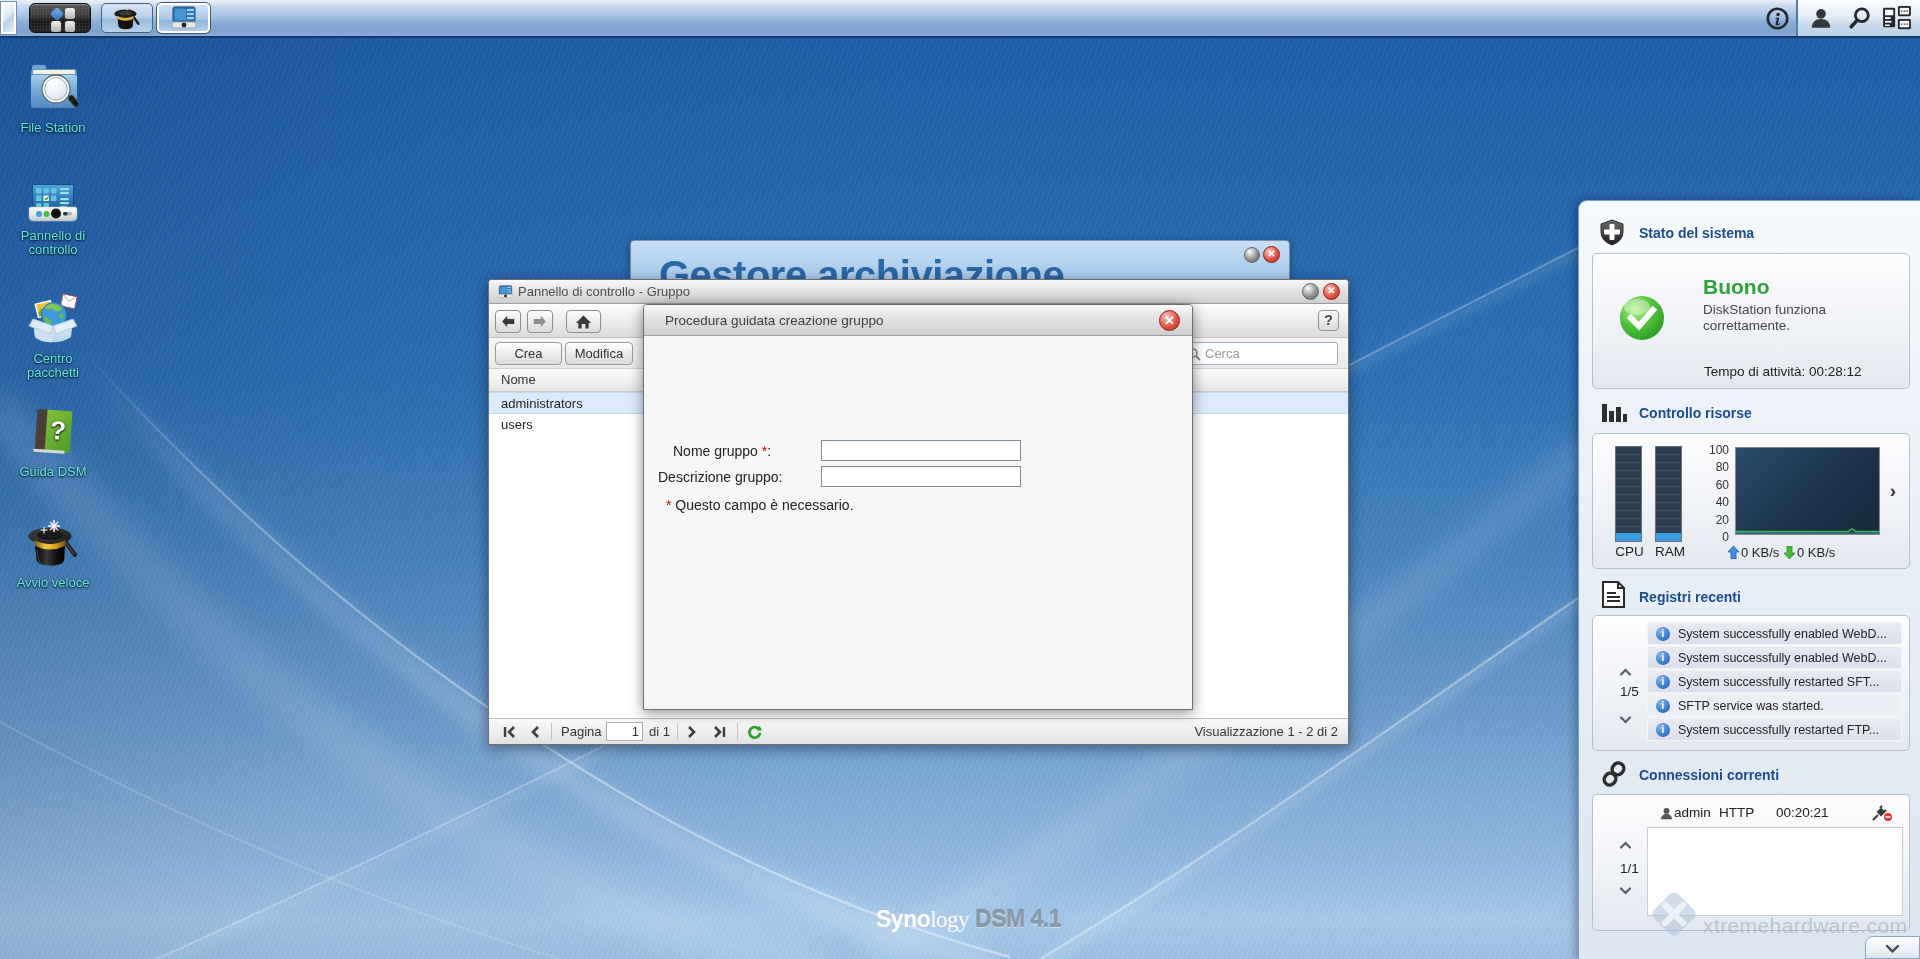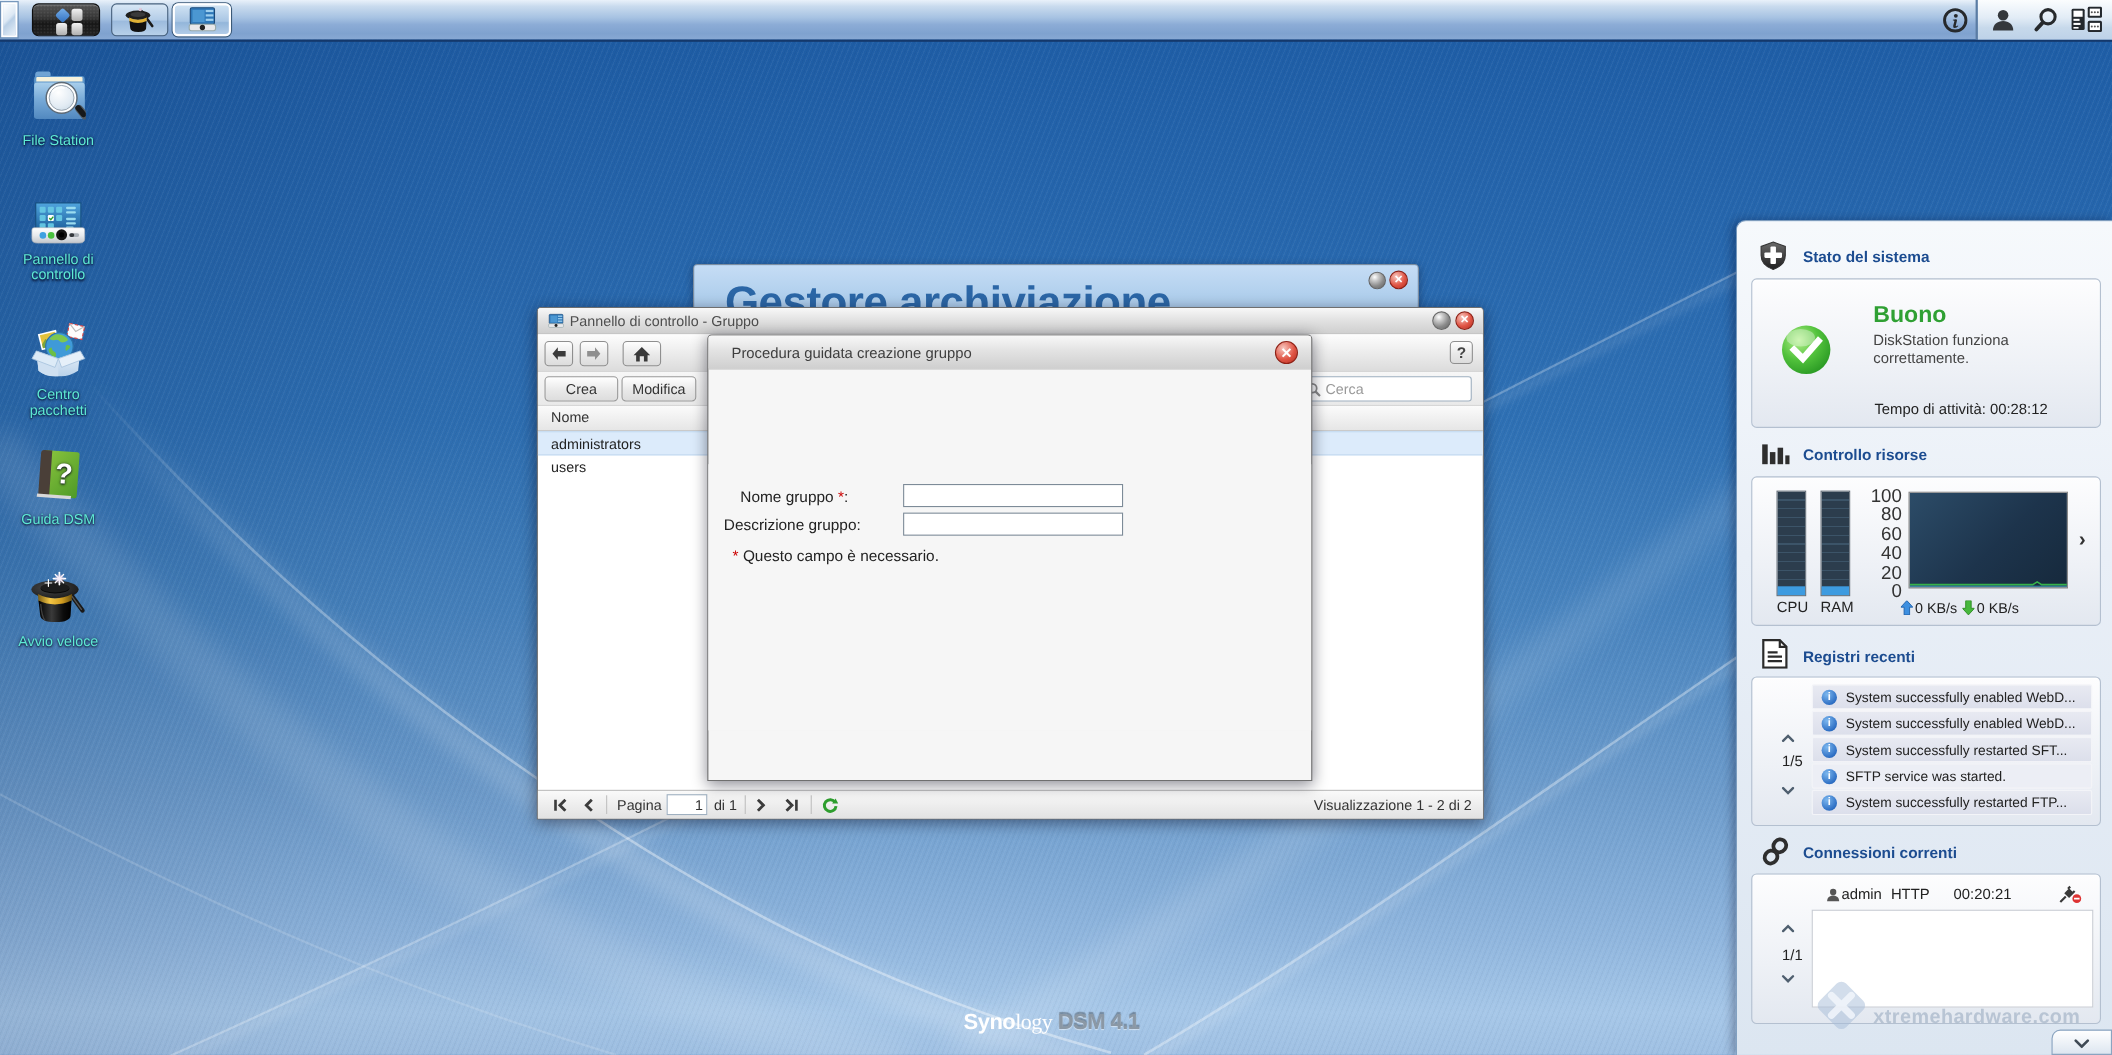--- a/index.html
+++ b/index.html
@@ -80,22 +80,22 @@
 #sidebar { position:absolute; left:1578px; top:200px; width:342px; height:759px;
   background:linear-gradient(to bottom,#f6f9fc 0%, #e9eff7 40%, #dce6f1 100%);
   border-left:1px solid #7e9cbd; border-top:1px solid #7e9cbd; border-top-left-radius:9px; box-shadow:-3px 0 9px rgba(0,0,30,.3); }
 .sbhead { position:absolute; left:60px; font-size:14px; font-weight:bold; color:#1c4c90; }
 .sbcard { position:absolute; left:13px; width:318px; border:1px solid #b4c0d0; border-radius:5px;
   background:linear-gradient(to bottom,#fdfdfe 0%, #eef1f6 60%, #e3e8f0 100%); box-shadow:inset 0 1px 0 #fff; }
 .lrow { position:absolute; left:54px; width:255px; height:23px; background:linear-gradient(to bottom,#e8eaf2,#dcdfeb); border:1px solid #f3f4f8; border-radius:2px; font-size:12.5px; color:#222; line-height:22px; }
 .lrow .li { position:absolute; left:8px; top:4px; width:14px; height:14px; border-radius:50%; background:radial-gradient(circle at 35% 30%, #7db8ef, #2e6fc4 70%, #1c549e); color:#fff; font-size:10px; font-weight:bold; text-align:center; line-height:14px; }
 .lrow .lt { position:absolute; left:30px; }
 
-#synlogo { position:absolute; left:876px; top:906px; font-size:20px; color:#fff; letter-spacing:-0.5px;margin-top:12px; }
-#wm { position:absolute; left:1703px; top:914px; font-size:18px; font-weight:bold; color:rgba(148,165,188,.55); letter-spacing:0.4px; }
+#synlogo { position:absolute; left:876px; top:906px; font-size:23px; color:#fff; letter-spacing:-0.5px; }
+#wm { position:absolute; left:1703px; top:914px; font-size:21px; font-weight:normal; color:rgba(148,165,188,.55); letter-spacing:0.4px; }
 #wmx { position:absolute; left:1648px; top:888px; width:52px; height:52px; }
 #sb-tab { position:absolute; left:1865px; top:936px; width:55px; height:23px; background:linear-gradient(to bottom,#ffffff,#dde6f0); border:1px solid #8aa4c0; border-radius:8px 0 0 0; }
 </style>
 </head>
 <body>
 <div id="desk">
   <div class="stripes"></div>
   <svg width="1920" height="959" viewBox="0 0 1920 959" style="position:absolute; left:0; top:0;">
     <defs>
       <linearGradient id="fadeA" x1="80" y1="350" x2="520" y2="730" gradientUnits="userSpaceOnUse">
@@ -473,21 +473,21 @@
       <rect x="22" y="11" width="4" height="8" fill="#2e2e2e"></rect>
     </svg>
   <div class="sbhead" style="top:204px;">Controllo risorse</div>
   <div class="sbcard" style="top:232px; height:136px;">
     <div style="position:absolute; left:22px; top:12px; width:27px; height:96px; border:1px solid #66707a; background:repeating-linear-gradient(to bottom, #2c3d4d 0 7px, #3c5468 7px 8px); ">
         <div style="position:absolute; left:0; bottom:0; width:100%; height:8px; background:#3d9be0;"></div>
       </div>
     <div style="position:absolute; left:62px; top:12px; width:27px; height:96px; border:1px solid #66707a; background:repeating-linear-gradient(to bottom, #2c3d4d 0 7px, #3c5468 7px 8px);">
         <div style="position:absolute; left:0; bottom:0; width:100%; height:8px; background:#3d9be0;"></div>
       </div>
-    <div style="position:absolute; left:98px; top:8px; width:38px; text-align:right; font-size:17px; color:#333; line-height:17.4px;">100<br>80<br>60<br>40<br>20<br>0</div>
+    <div style="position:absolute; left:98px; top:8px; width:38px; text-align:right; font-size:12px; color:#333; line-height:17.4px;">100<br>80<br>60<br>40<br>20<br>0</div>
     <div style="position:absolute; left:142px; top:13px; width:145px; height:88px; border:1px solid #888; background:linear-gradient(135deg,#2c4c68 0%, #1d344c 55%, #16293c 100%);">
       <svg width="143" height="86" viewBox="0 0 143 86" style="position:absolute; left:0; top:0;">
           <path d="M0,83.5 L112,83.5 L116,81 L120,83.5 L143,83.5" fill="none" stroke="#37b24a" stroke-width="1.5"></path>
           <path d="M0,85 h143" stroke="#57c8e8" stroke-width="1" opacity=".7"></path>
         </svg>
     </div>
     <div style="position:absolute; left:22px; top:110px; width:29px; text-align:center; font-size:13.5px; color:#222;">CPU</div>
     <div style="position:absolute; left:62px; top:110px; width:29px; text-align:center; font-size:13.5px; color:#222;">RAM</div>
     <svg style="position:absolute; left:135px; top:112px;" width="11" height="13" viewBox="0 0 11 13">
         <path d="M5.5 0 L11 6 L8 6 L8 13 L3 13 L3 6 L0 6 Z" fill="#3d8fe0" stroke="#1d5fa8" stroke-width=".8"></path>

